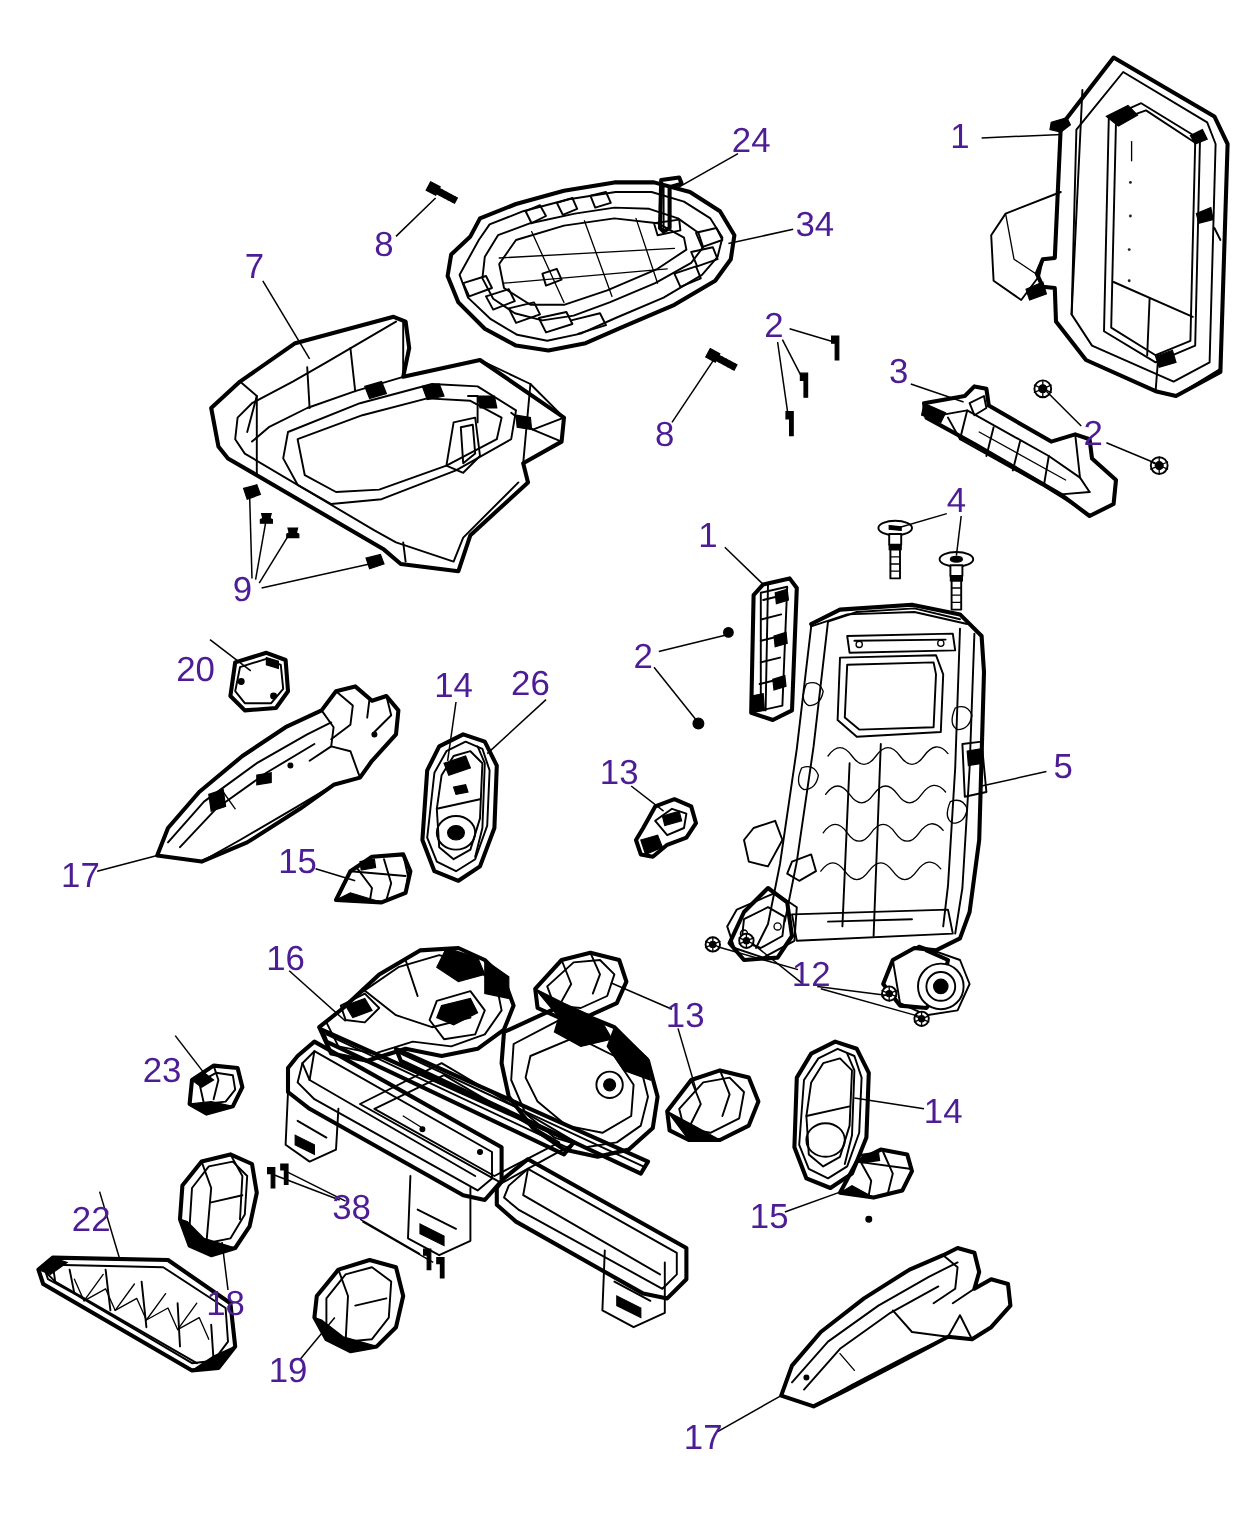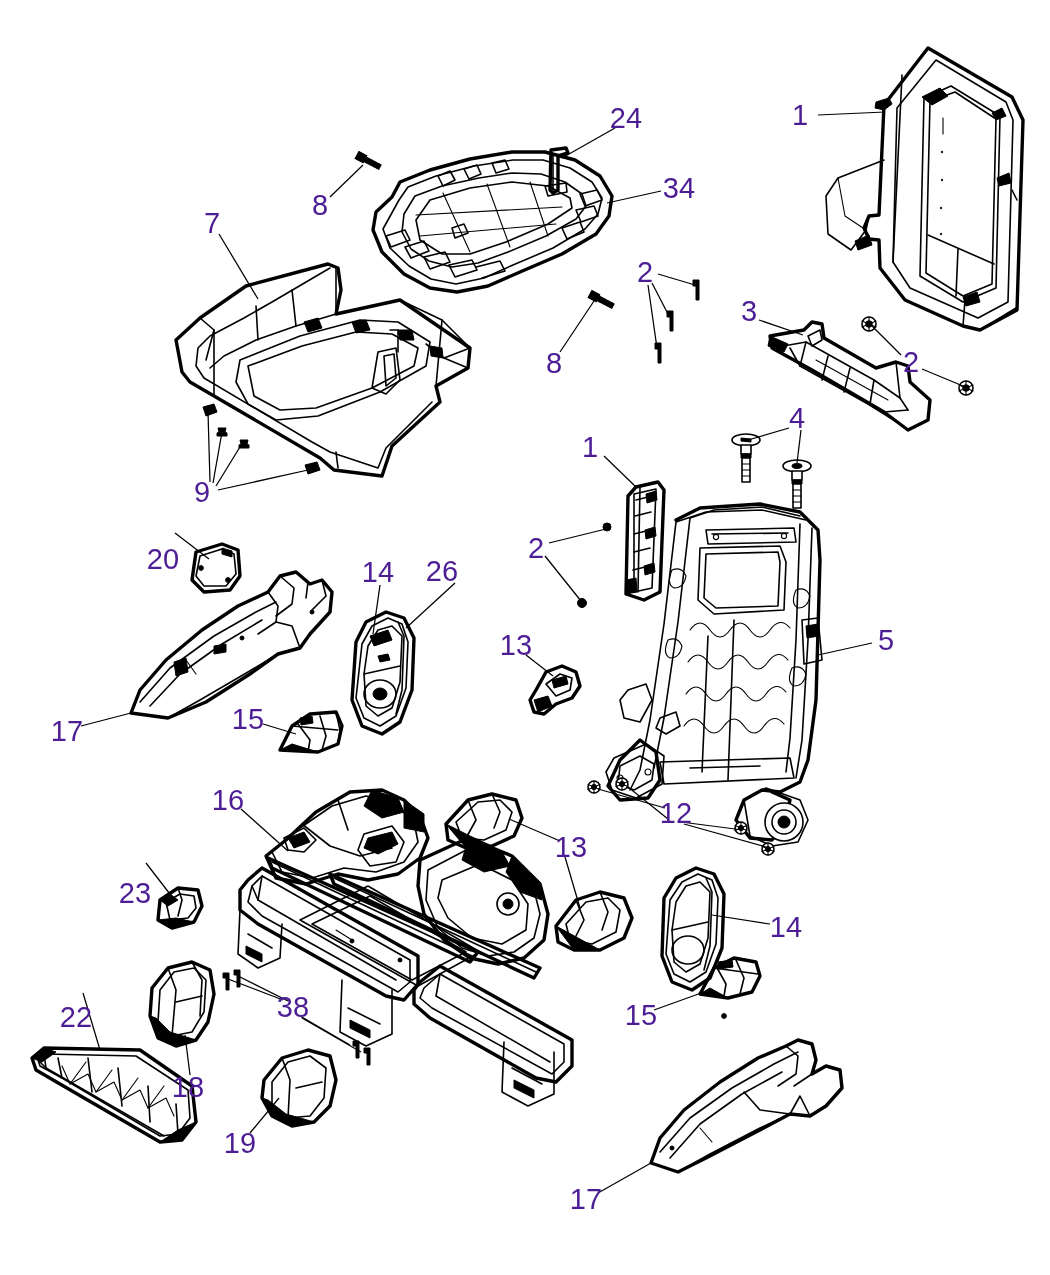--- a/index.html
+++ b/index.html
@@ -617,21 +617,21 @@
       <div class="callout" style="left: 590px; top: 447px;">1</div>
       <div class="callout" style="left: 202px; top: 492px;">9</div>
       <div class="callout" style="left: 536px; top: 548px;">2</div>
       <div class="callout" style="left: 163px; top: 523px; margin-top: 36px;">20</div>
       <div class="callout" style="left: 378px; top: 572px;">14</div>
       <div class="callout" style="left: 442px; top: 571px;">26</div>
       <div class="callout" style="left: 886px; top: 640px;">5</div>
       <div class="callout" style="left: 516px; top: 645px;">13</div>
       <div class="callout" style="left: 67px; top: 731px;">17</div>
       <div class="callout" style="left: 248px; top: 719px;">15</div>
-      <div class="callout" style="left: 228px; top: 800px;">16</div>
+      <div class="callout" style="left: 238px; top: 800px;">16</div>
       <div class="callout" style="left: 571px; top: 847px;">13</div>
       <div class="callout" style="left: 676px; top: 813px;">12</div>
       <div class="callout" style="left: 135px; top: 853px; margin-top: 40px;">23</div>
       <div class="callout" style="left: 786px; top: 927px;">14</div>
       <div class="callout" style="left: 76px; top: 981px; margin-top: 36px;">22</div>
       <div class="callout" style="left: 293px; top: 1007px;">38</div>
       <div class="callout" style="left: 188px; top: 1087px;">18</div>
       <div class="callout" style="left: 641px; top: 1015px;">15</div>
       <div class="callout" style="left: 240px; top: 1143px;">19</div>
       <div class="callout" style="left: 586px; top: 1199px;">17</div>

